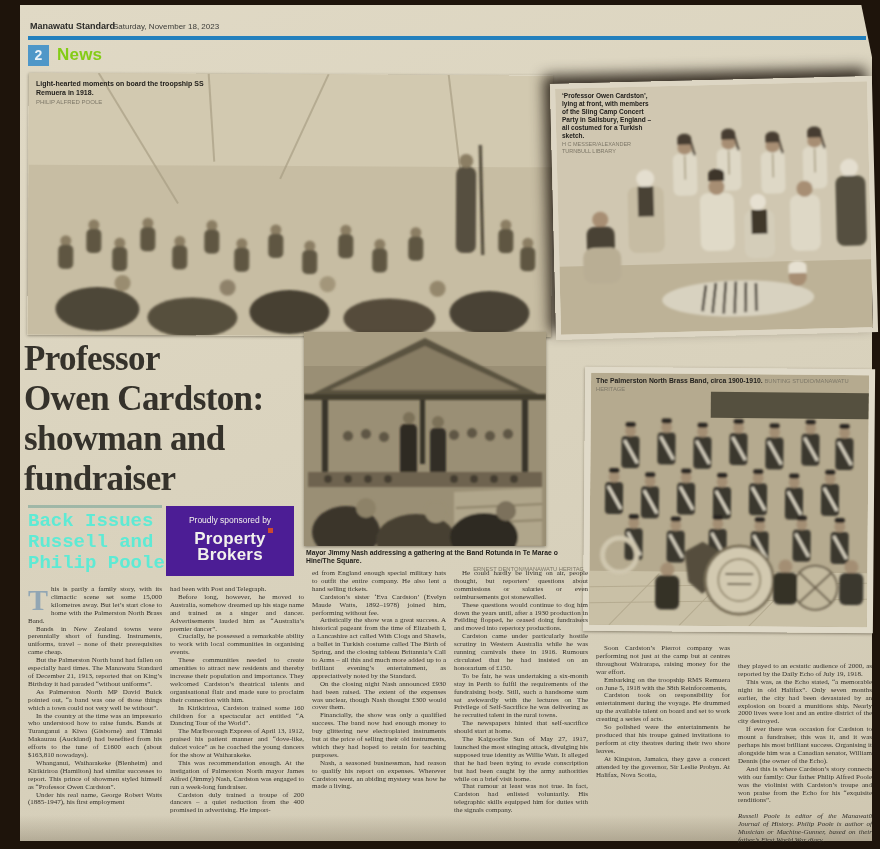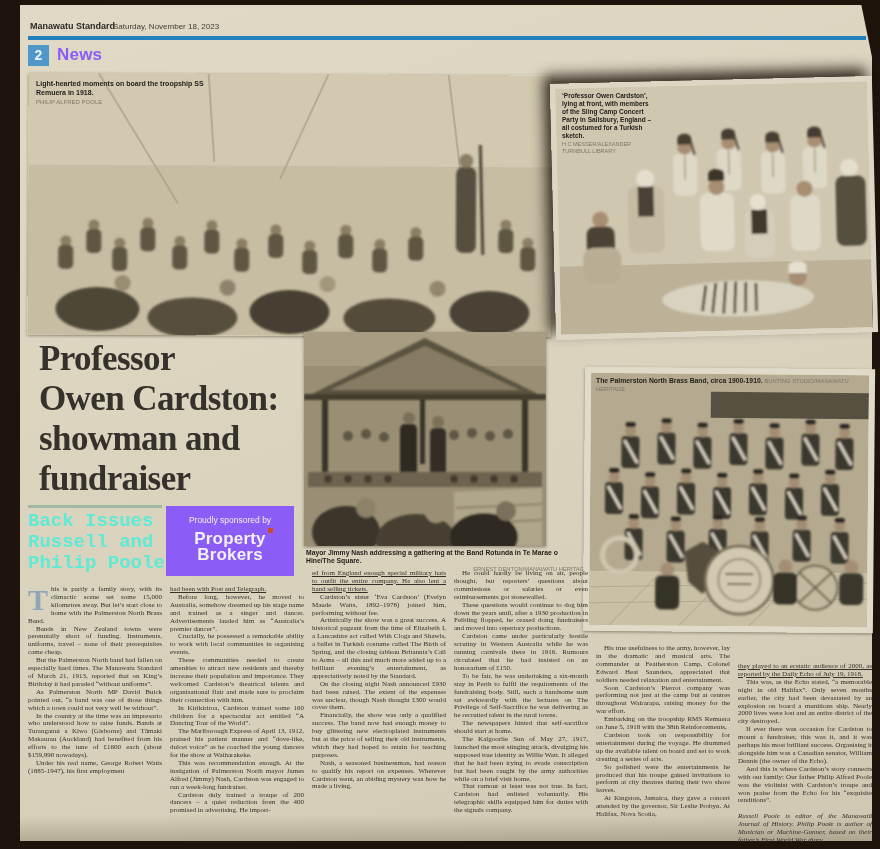--- a/index.html
+++ b/index.html
@@ -11,21 +11,21 @@
          background:linear-gradient(to bottom,rgba(90,78,58,0) 0%,rgba(90,78,58,.28) 100%);pointer-events:none;}
   .corner-dark{position:absolute;right:0;top:0;width:48px;height:155px;background:#1e140b;
          clip-path:polygon(100% 0,100% 100%,34% 0);z-index:6;}
 
   
   .mast-name{position:absolute;left:30px;top:21px;font-size:9px;font-weight:bold;color:#2b2b28;}
   .mast-date{position:absolute;left:113px;top:22px;font-size:8px;color:#3c3c38;}
   .mast-rule{position:absolute;left:28px;top:36px;width:838px;height:4px;background:#2380bd;}
   .pagenum{position:absolute;left:28px;top:45px;width:21px;height:21px;background:#4f97c8;
            color:#eaf2f8;font-size:14px;font-weight:bold;text-align:center;line-height:21px;}
-  .section{position:absolute;left:57px;top:45px;font-size:17px;font-weight:bold;color:#8b5cf6;letter-spacing:.2px;}
+  .section{position:absolute;left:57px;top:45px;font-size:17px;font-weight:bold;color:#84cc16;letter-spacing:.2px;}
 
   
   .photo{position:absolute;overflow:hidden;box-shadow:0 1px 3px rgba(40,30,15,.45);}
   .photo svg{display:block;width:100%;height:100%;}
   .ph-troopship{left:28px;top:74px;width:524px;height:262px;transform:rotate(.3deg);}
   .ph-concert{left:553px;top:80px;width:322px;height:256px;border:5px solid #ddd6c4;
               box-sizing:border-box;transform:rotate(-1.4deg);box-shadow:-6px -8px 14px rgba(24,15,7,.85);}
   .ph-rotunda{left:304px;top:332px;width:242px;height:214px;}
   .ph-band{left:584px;top:368px;width:290px;height:264px;border:6px solid #e0dac9;
            box-sizing:border-box;transform:rotate(.5deg);}
@@ -36,39 +36,39 @@
   .cap-troopship{position:absolute;left:36px;top:80px;width:190px;font-size:7px;line-height:8.5px;z-index:2;}
   .cap-troopship .cap-credit{display:block;font-size:6px;margin-top:1px;}
   .cap-concert{position:absolute;left:562px;top:92px;width:92px;font-size:6.5px;line-height:8px;z-index:7;}
   .cap-concert .cap-credit{display:block;font-size:5.5px;margin-top:1px;line-height:7px;}
   .cap-rotunda{position:absolute;left:306px;top:549px;width:282px;font-size:6.8px;line-height:8px;}
   .cap-rotunda .cap-credit{display:block;text-align:right;font-size:5.8px;}
   .cap-band{position:absolute;left:596px;top:377px;width:265px;font-size:6.8px;line-height:8px;z-index:2;}
   .cap-band .cap-credit{font-size:5.8px;}
 
   
-  .headline{position:absolute;left:39px;top:339px;width:300px;
+  .headline{position:absolute;left:24px;top:339px;width:300px;
             font-family:"Liberation Serif",serif;font-weight:bold;font-size:35px;line-height:40px;
             color:#35322b;letter-spacing:-.6px;}
   .by-rule{position:absolute;left:28px;top:505px;width:134px;height:3px;background:#9fb7a7;}
   .byline{position:absolute;left:28px;top:511px;width:140px;
           font-family:Liberation Mono, monospace;font-weight:bold;font-size:19px;line-height:21px;color:#5eead4;}
 
   
-  .sponsor{position:absolute;left:166px;top:506px;width:128px;height:70px;background:#8b5cf6;
+  .sponsor{position:absolute;left:166px;top:506px;width:128px;height:70px;background:#4c1d95;
            color:#f2f1ec;text-align:center;}
   .sp-tag{margin-top:9px;font-size:8.5px;}
   .sp-brand{position:relative;margin-top:6px;font-size:17px;font-weight:bold;line-height:16px;letter-spacing:.2px;}
   .pb-dot{position:absolute;top:-3px;right:21px;width:5px;height:5px;background:#cc4a2f;}
 
   
   .bodycol{position:absolute;width:134px;font-family:"Liberation Serif",serif;font-size:7px;
            line-height:7.9px;text-align:justify;color:#33302a;overflow:hidden;}
   .bodycol p{margin:0;text-indent:8px;}
-  .bodycol.cont p:first-child{text-indent:0;text-decoration:underline;}
+  .bodycol.cont p:first-child{text-indent:0;}
   .col1{left:28px;top:586px;height:253px;}
   .col2{left:170px;top:586px;height:253px;}
   .col3{left:312px;top:570px;height:269px;}
   .col4{left:454px;top:570px;height:269px;}
   .col5{left:596px;top:645px;height:194px;}
   .col6{left:738px;top:634px;height:206px;margin-top:29px;}
   .lead{text-indent:0 !important;}
   .dropcap{float:left;font-weight:bold;font-size:30px;line-height:26px;color:#91a6b4;margin:1px 3px 0 0;}
   .footnote{font-style:italic;margin-top:8px !important;text-indent:0 !important;}
 </style>
@@ -338,23 +338,24 @@
       <span class="pb-dot"></span>
       <div>Property</div>
       <div>Brokers</div>
     </div>
   </div>
 
   <div class="bodycol col1">
     <p class="lead"><span class="dropcap">T</span><span>his is partly a family story, with its climactic scene set some 15,000 kilometres away. But let’s start close to home with the Palmerston North Brass Band.</span></p>
     <div>
         <p>Bands in New Zealand towns were perennially short of funding. Instruments, uniforms, travel – none of their prerequisites came cheap.</p>
-        <p>But the Palmerston North band had fallen on especially hard times. The Manawatu Standard of March 21, 1913, reported that on King’s Birthday it had paraded “without uniforms”.</p>
+        <p>But the Palmerston North band had fallen on especially hard times. The Manawatu Standard of December 21, 1913, reported that on King’s Birthday it had paraded “without uniforms”.</p>
         <p>As Palmerston North MP David Buick pointed out, “a band was one of those things which a town could not very well be without”.</p>
-        <p>In the country at the time was an impresario who understood how to raise funds. Bands at Turanganui a Kiwa (Gisborne) and Tāmaki Makaurau (Auckland) had benefited from his efforts to the tune of £1600 each (about $159,990 nowadays).</p>
+        <p>In the country at the time was an impresario who understood how to raise funds. Bands at Turanganui a Kiwa (Gisborne) and Tāmaki Makaurau (Auckland) had benefited from his efforts to the tune of £1600 each (about $163,810 nowadays).</p>
+        <p>Whanganui, Waiharakeke (Blenheim) and Kirikiriroa (Hamilton) had similar successes to report. This prince of showmen styled himself as “Professor Owen Cardston”.</p>
         <p>Under his real name, George Robert Watts (1885-1947), his first employment</p>
       </div>
   </div>
   <div class="bodycol cont col2">
       <p>had been with Post and Telegraph.</p>
       <p>Before long, however, he moved to Australia, somehow dreamed up his stage name and trained as a singer and dancer. Advertisements lauded him as “Australia’s premier dancer”.</p>
       <p>Crucially, he possessed a remarkable ability to work with local communities in organising events.</p>
       <p>These communities needed to create amenities to attract new residents and thereby increase their population and importance. They welcomed Cardston’s theatrical talents and organisational flair and made sure to proclaim their connection with him.</p>
       <p>In Kirikiriroa, Cardston trained some 160 children for a spectacular act entitled “A Dancing Tour of the World”.</p>
       <p>The Marlborough Express of April 13, 1912, praised his patient manner and “dove-like, dulcet voice” as he coached the young dancers for the show at Waiharakeke.</p>
@@ -372,21 +373,20 @@
   <div class="bodycol col4">
       <p>He could hardly be living on air, people thought, but reporters’ questions about commissions or salaries or even reimbursements got stonewalled.</p>
       <p>These questions would continue to dog him down the years until, after a 1930 production in Feilding flopped, he ceased doing fundraisers and moved into repertory productions.</p>
       <p>Cardston came under particularly hostile scrutiny in Western Australia while he was running carnivals there in 1916. Rumours circulated that he had insisted on an honorarium of £150.</p>
       <p>To be fair, he was undertaking a six-month stay in Perth to fulfil the requirements of the fundraising body. Still, such a handsome sum sat awkwardly with the lectures on The Privilege of Self-Sacrifice he was delivering as he recruited talent in the rural towns.</p>
       <p>The newspapers hinted that self-sacrifice should start at home.</p>
       <p>The Kalgoorlie Sun of May 27, 1917, launched the most stinging attack, divulging his supposed true identity as Willie Watt. It alleged that he had been trying to evade conscription but had been caught by the army authorities while on a brief visit home.</p>
       <p>That rumour at least was not true. In fact, Cardston had enlisted voluntarily. His telegraphic skills equipped him for duties with the signals company.</p>
     </div>
   <div class="bodycol col5">
-      <p>His true usefulness to the army, however, lay in the dramatic and musical arts. The commander at Featherston Camp, Colonel Edward Heat Saunders, appreciated that soldiers needed relaxation and entertainment.</p>
       <p>Soon Cardston’s Pierrot company was performing not just at the camp but at centres throughout Wairarapa, raising money for the war effort.</p>
       <p>Embarking on the troopship RMS Remuera on June 5, 1918 with the 38th Reinforcements,</p>
       <p>Cardston took on responsibility for entertainment during the voyage. He drummed up the available talent on board and set to work creating a series of acts.</p>
       <p>So polished were the entertainments he produced that his troupe gained invitations to perform at city theatres during their two shore leaves.</p>
       <p>At Kingston, Jamaica, they gave a concert attended by the governor, Sir Leslie Probyn. At Halifax, Nova Scotia,</p>
     </div>
   <div class="bodycol cont col6">
     <div class="cont">
         <p>they played to an ecstatic audience of 2000, as reported by the Daily Echo of July 19, 1918.</p>
         <p>This was, as the Echo stated, “a memorable night in old Halifax”. Only seven months earlier, the city had been devastated by an explosion on board a munitions ship. Nearly 2000 lives were lost and an entire district of the city destroyed.</p>

